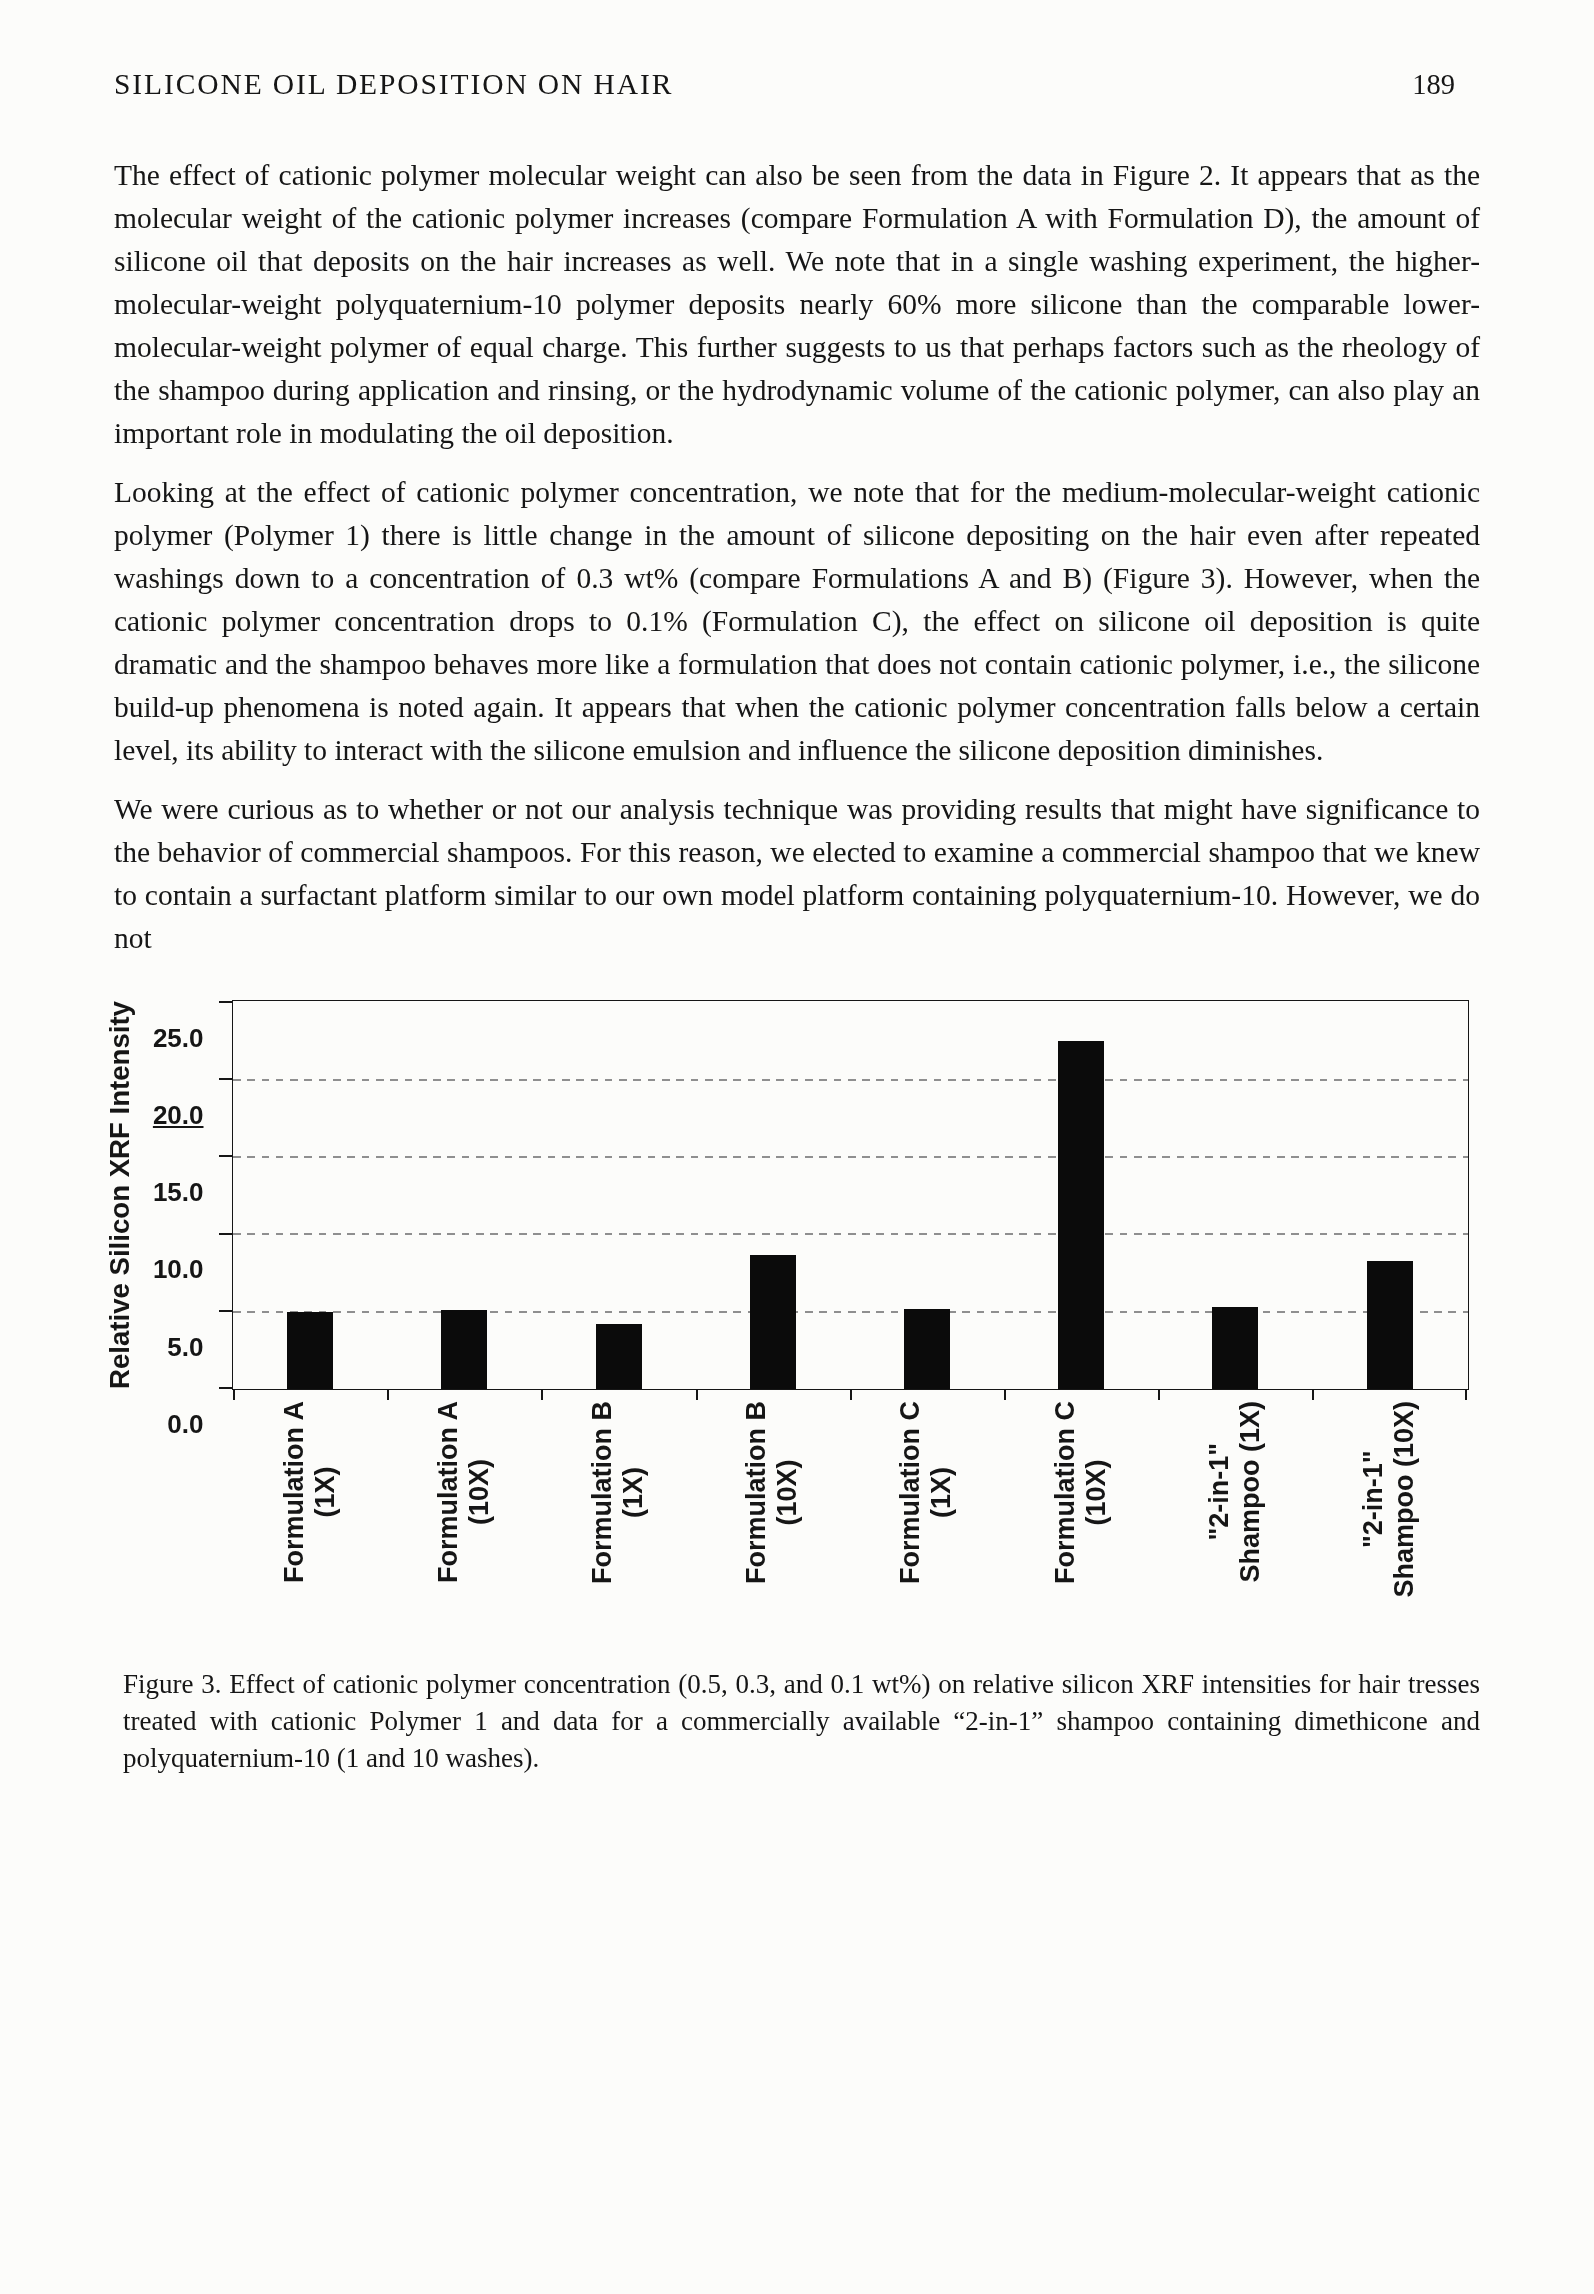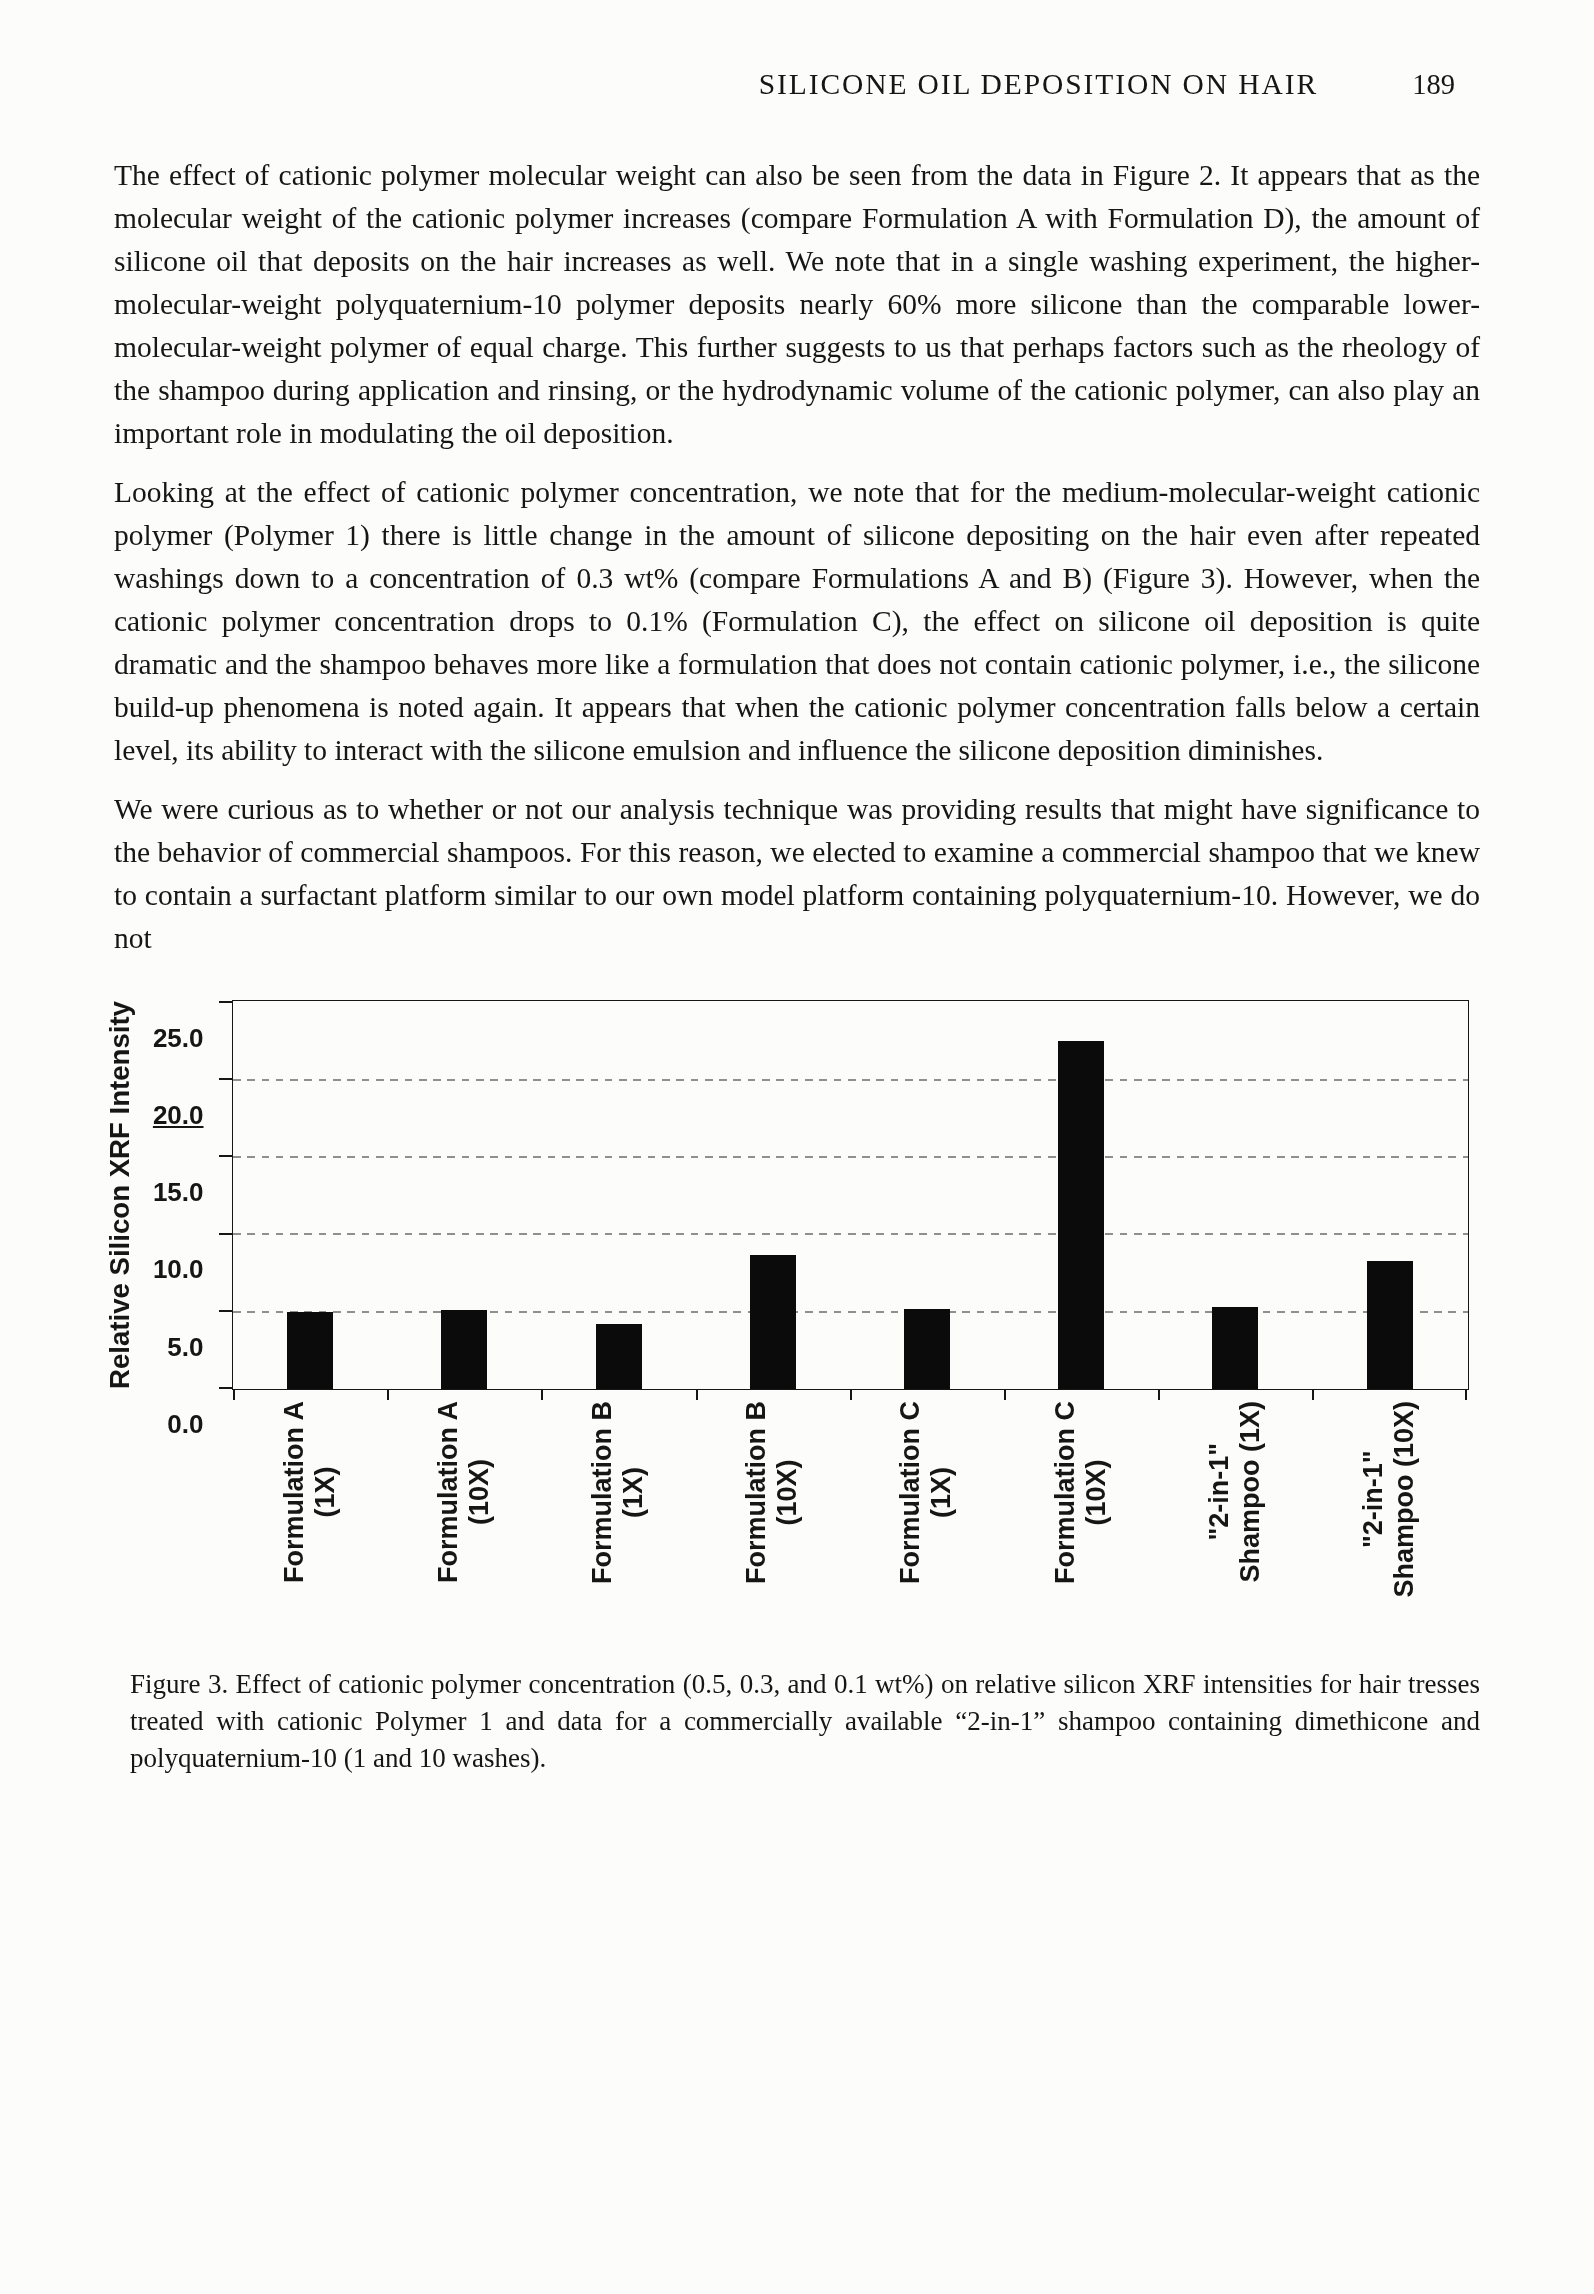--- a/index.html
+++ b/index.html
@@ -9,21 +9,21 @@
     background:#fcfcfa;
     box-sizing:border-box;
     padding:68px 114px 0 114px;
     font-family:"Liberation Serif", serif;
     color:#161616;
     overflow:hidden;
   }
   
   .header { position:relative; height:42px; margin-bottom:44px; }
   .title {
-    text-align:right;
+    text-align:left;
     padding-right:162px;
     font-size:29.5px;
     letter-spacing:1.9px;
   }
   .page-num { position:absolute; right:25px; top:1px; font-size:28.5px; }
 
   
   .body-text p {
     margin:0 0 16px 0;
     font-size:29.5px;
@@ -74,21 +74,21 @@
     font-size:27px; line-height:31px;
     white-space:nowrap;
   }
 
   .x-axis-title {
     width:1237px; text-align:center; margin-top:5.7px;
     font-family:"Liberation Sans", sans-serif; font-weight:bold; font-size:28.5px;
   }
 
   .caption {
-    margin:25px 0 0 16px;
+    margin:25px 0 0 9px;
     font-size:27px;
     line-height:37px;
     text-align:justify;
   }
 </style>
 </head>
 <body>
 
 <div class="page">
 

